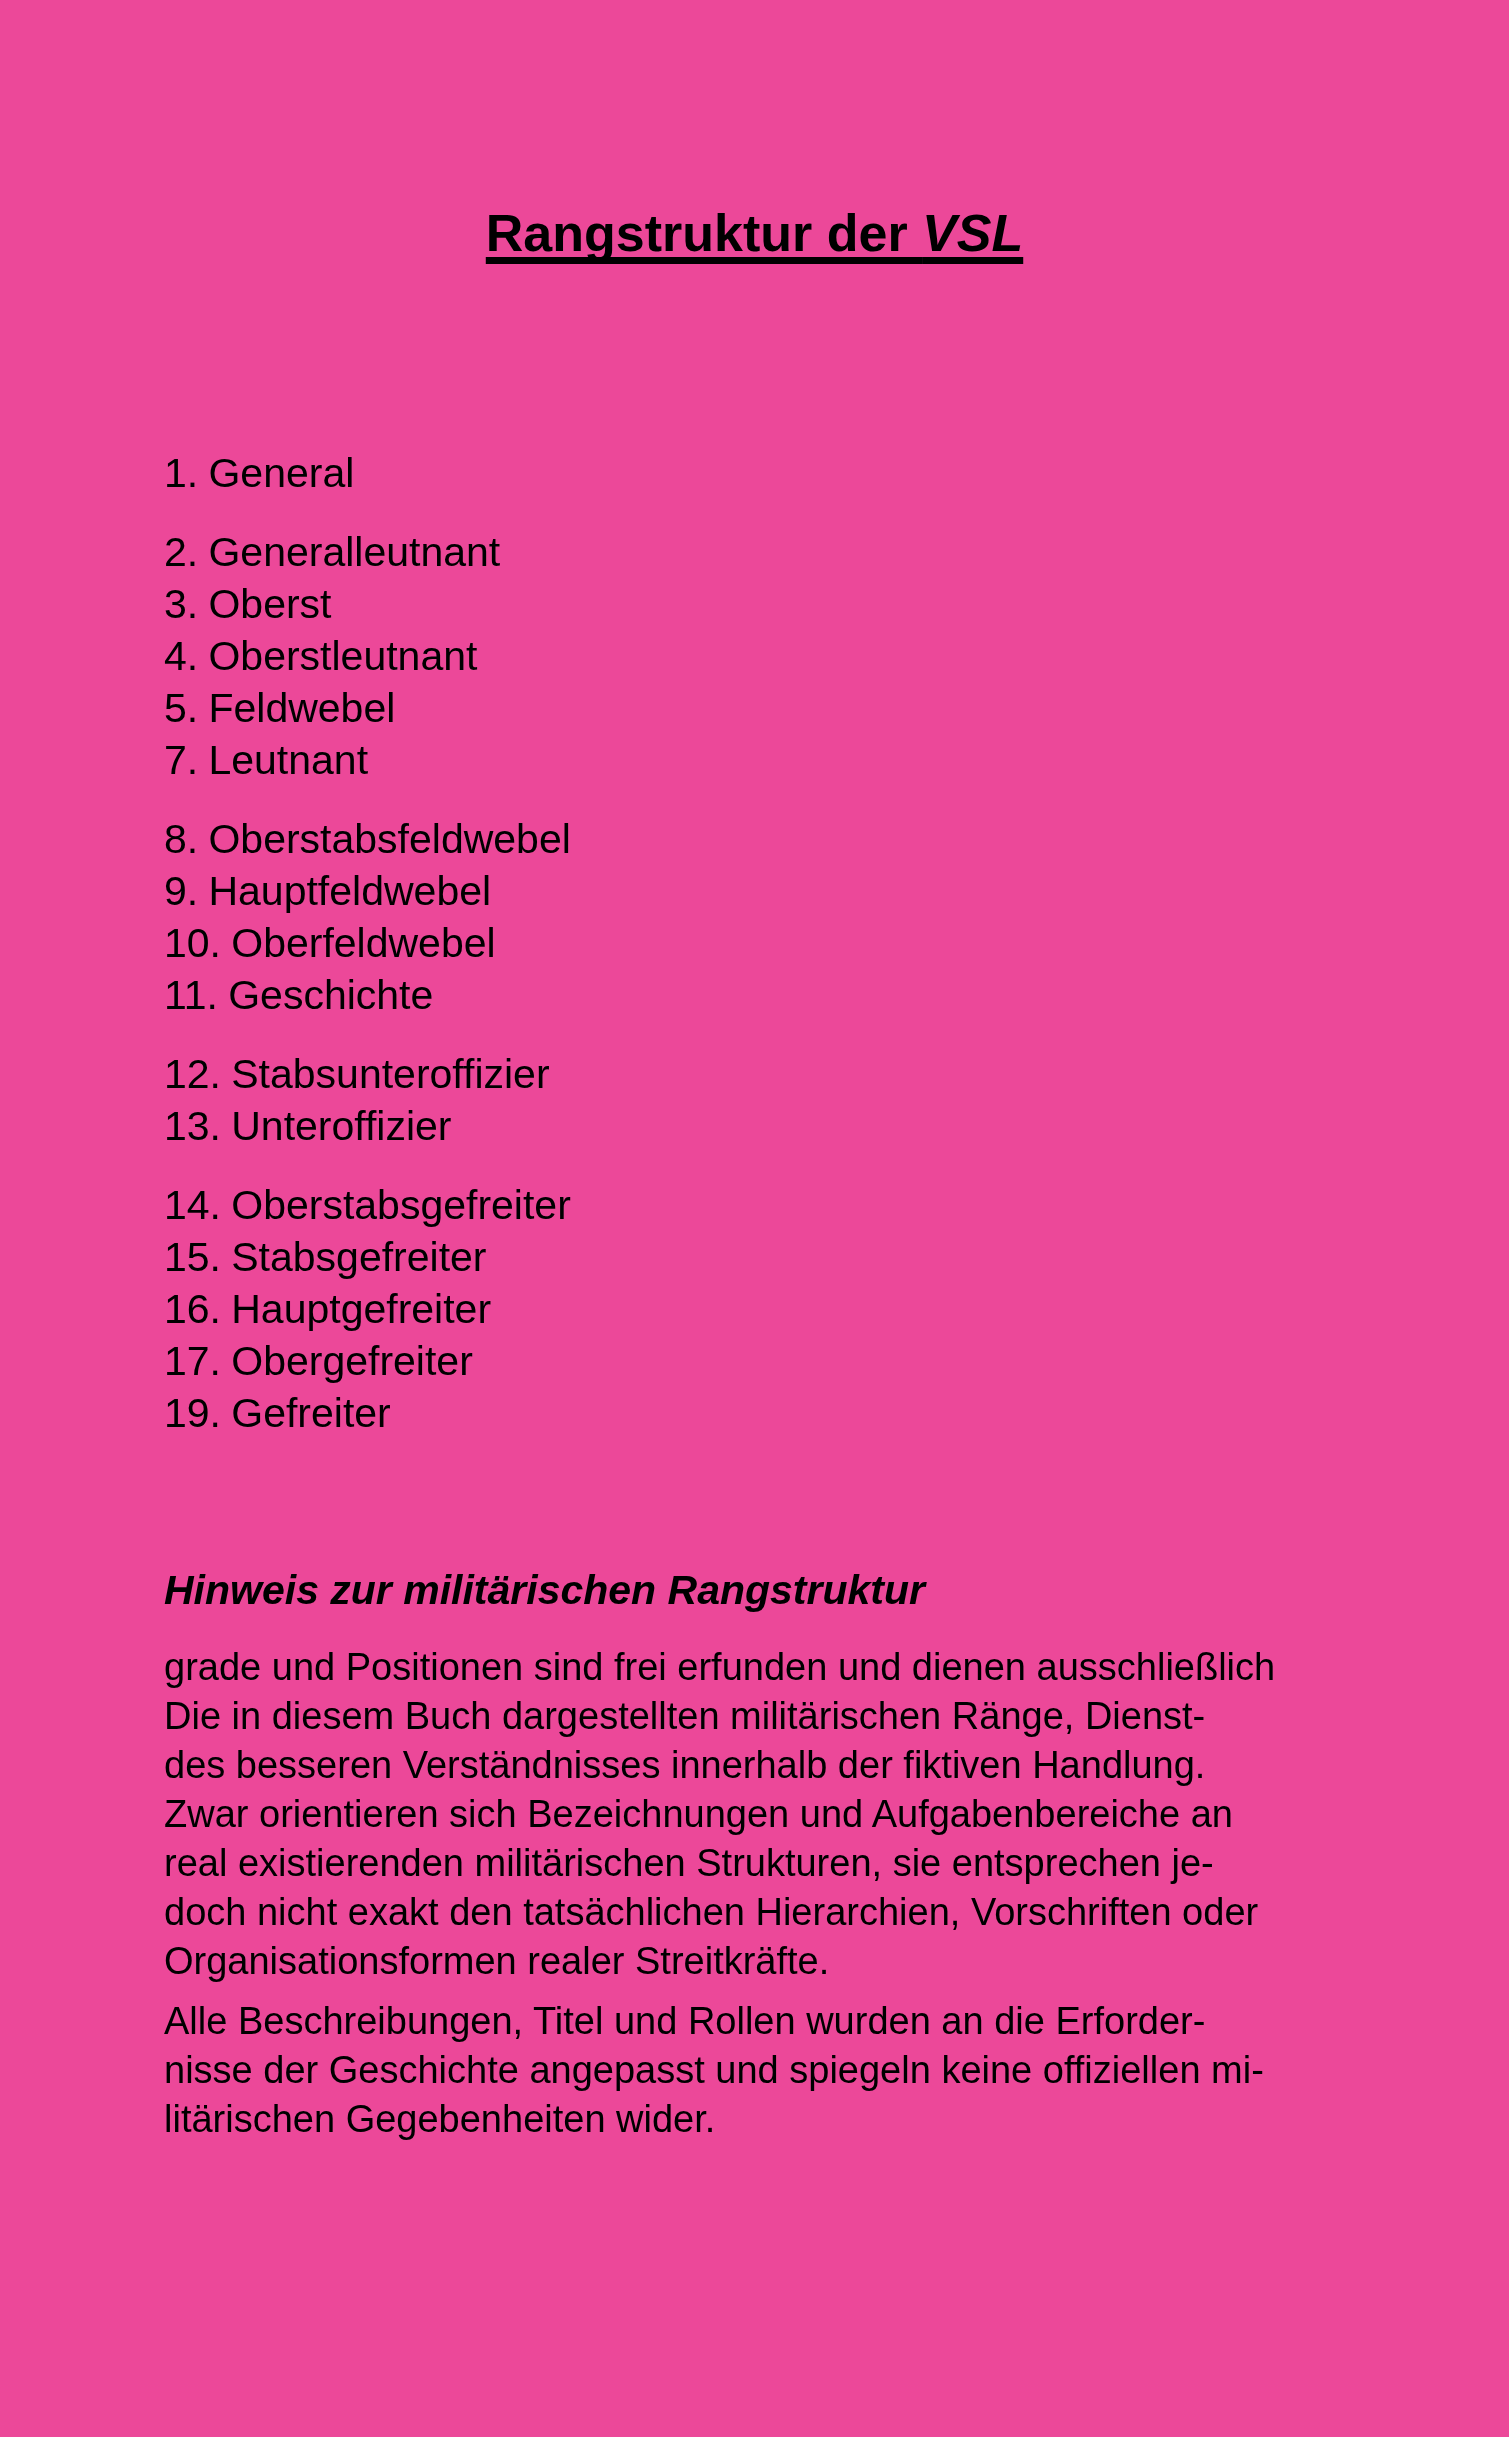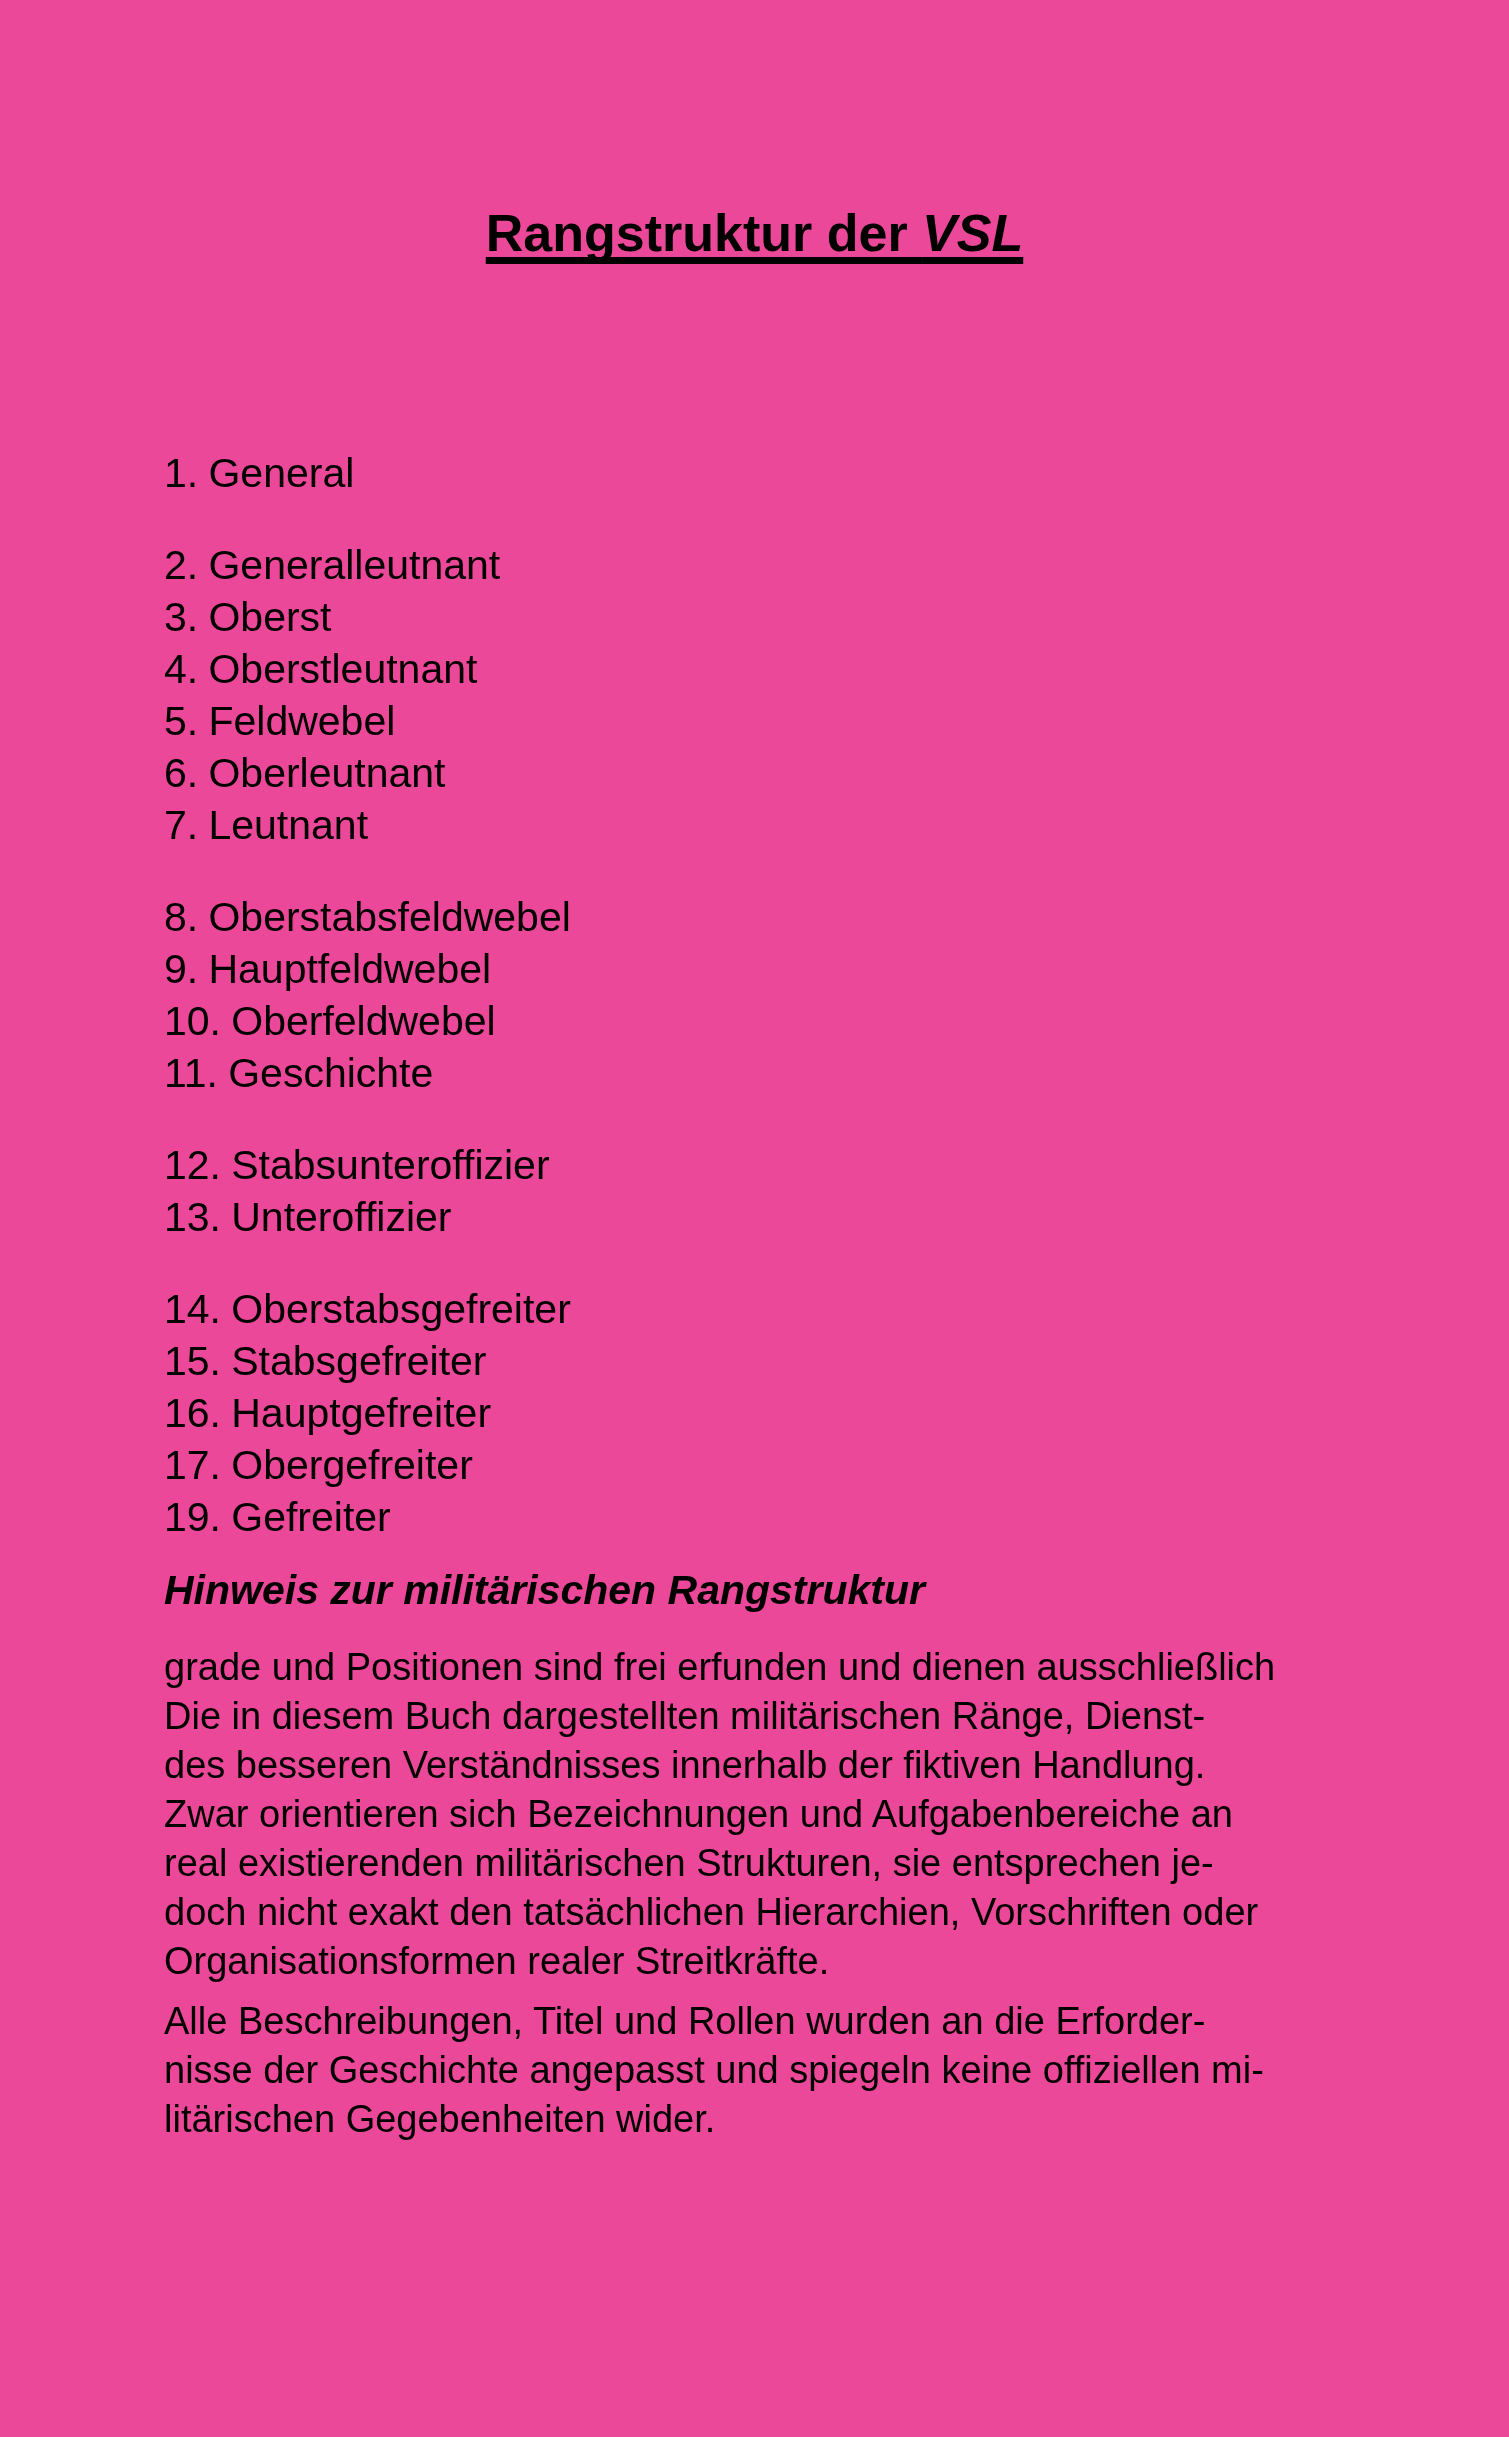--- a/index.html
+++ b/index.html
@@ -39,21 +39,21 @@
 
   
   .rank-list {
     position: absolute;
     top: 447px;
     left: 164px;
     font-size: 41px;
     line-height: 52px;
     white-space: nowrap;
   }
-  .rank-group + .rank-group { margin-top: 40px; }
+  .rank-group + .rank-group { margin-top: 27px; }
   .rank-number { margin-right: 0.25em; }
 
   
   .note {
     position: absolute;
     top: 1564px;
     left: 164px;
     width: 1238px;
   }
   .note-heading {
@@ -85,21 +85,20 @@
 
     <div class="rank-group">
       <div class="rank-item"><span class="rank-number">1.</span><span class="rank-label">General</span></div>
     </div>
 
     <div class="rank-group">
       <div class="rank-item"><span class="rank-number">2.</span><span class="rank-label">Generalleutnant</span></div>
       <div class="rank-item"><span class="rank-number">3.</span><span class="rank-label">Oberst</span></div>
       <div class="rank-item"><span class="rank-number">4.</span><span class="rank-label">Oberstleutnant</span></div>
       <div class="rank-item"><span class="rank-number">5.</span><span class="rank-label">Feldwebel</span></div>
-      <div class="rank-item"><span class="rank-number">6.</span><span class="rank-label">Oberleutnant</span></div>
       <div class="rank-item"><span class="rank-number">7.</span><span class="rank-label">Leutnant</span></div>
     </div>
 
     <div class="rank-group">
       <div class="rank-item"><span class="rank-number">8.</span><span class="rank-label">Oberstabsfeldwebel</span></div>
       <div class="rank-item"><span class="rank-number">9.</span><span class="rank-label">Hauptfeldwebel</span></div>
       <div class="rank-item"><span class="rank-number">10.</span><span class="rank-label">Oberfeldwebel</span></div>
       <div class="rank-item"><span class="rank-number">11.</span><span class="rank-label">Geschichte</span></div>
     </div>
 

